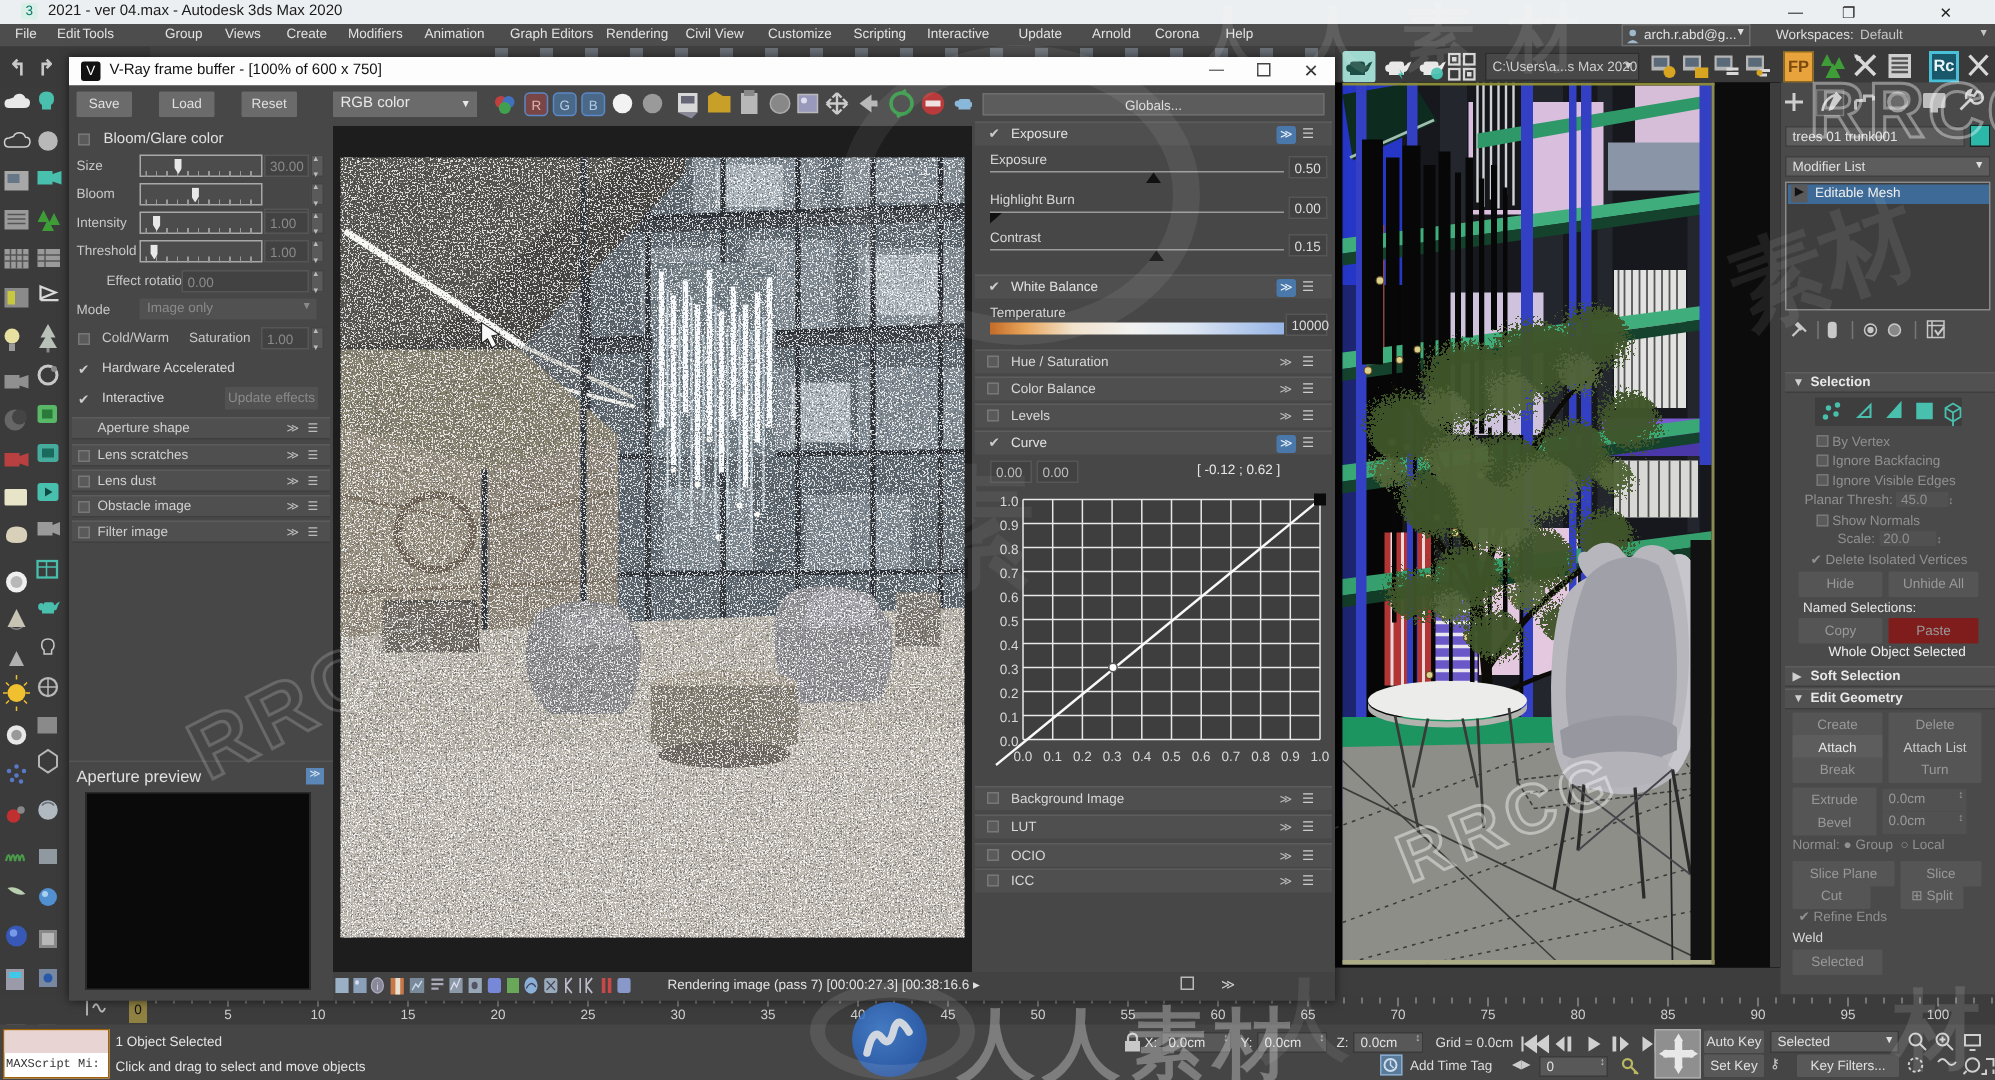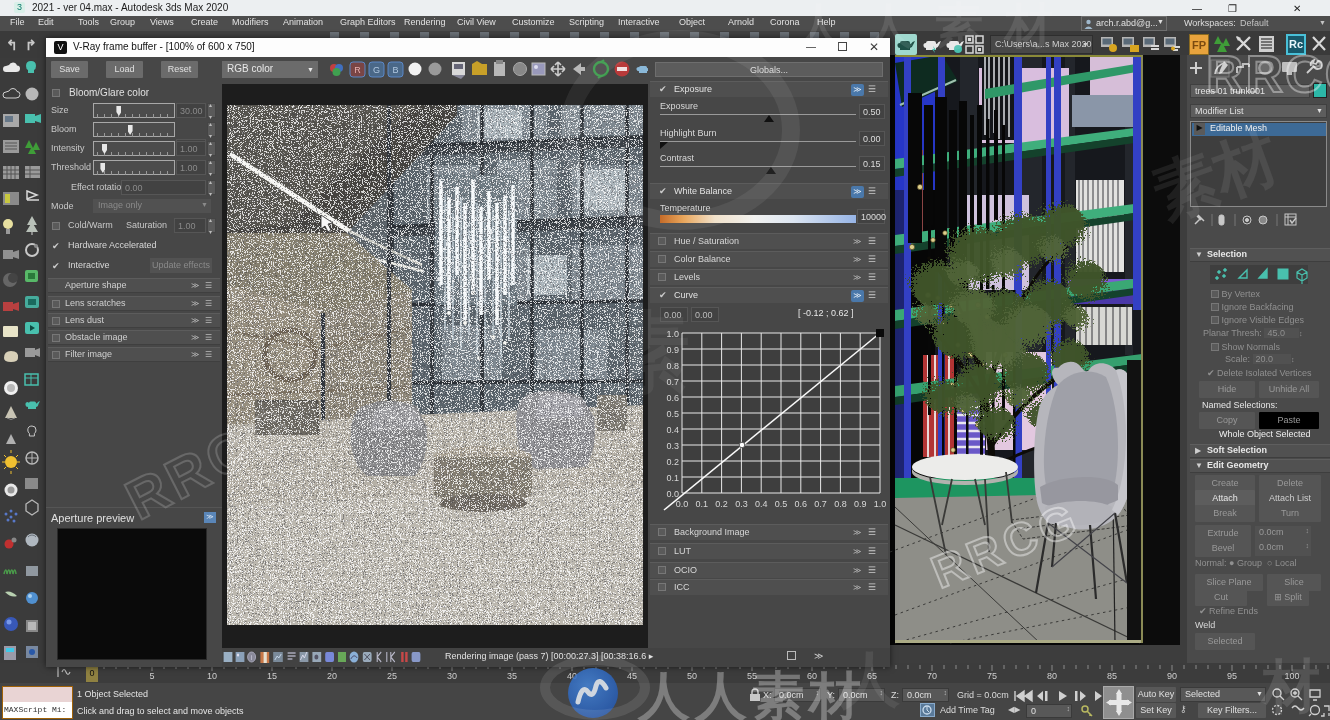--- a/index.html
+++ b/index.html
@@ -67,33 +67,33 @@
     <span style="position:absolute;left:14px;top:2px;width:11px;height:11px;background:#d9efe8;border-radius:2px;color:#0a7a6a;font-size:9px;text-align:center;line-height:11px;">3</span>
     <span class="txt">2021 - ver 04.max - Autodesk 3ds Max 2020</span>
     <span class="wbtn" style="left:1192px;">—</span>
     <span class="wbtn" style="left:1228px;">❐</span>
     <span class="wbtn" style="left:1293px;">✕</span>
   </div>
 
   <div id="menubar" class="abs">
     <span class="m" style="left:10px;">File</span>
     <span class="m" style="left:38px;">Edit</span>
-    <span class="m" style="left:78px;text-align:right;">Tools</span>
+    <span class="m" style="left:55px;text-align:right;">Tools</span>
     <span class="m" style="left:110px;">Group</span>
     <span class="m" style="left:150px;">Views</span>
     <span class="m" style="left:191px;">Create</span>
     <span class="m" style="left:232px;">Modifiers</span>
     <span class="m" style="left:283px;">Animation</span>
     <span class="m" style="left:340px;">Graph Editors</span>
     <span class="m" style="left:404px;">Rendering</span>
     <span class="m" style="left:457px;">Civil View</span>
     <span class="m" style="left:512px;">Customize</span>
     <span class="m" style="left:569px;">Scripting</span>
     <span class="m" style="left:618px;">Interactive</span>
-    <span class="m" style="left:679px;">Object</span>
+    <span class="m" style="left:679px;">Update</span>
     <span class="m" style="left:728px;">Arnold</span>
     <span class="m" style="left:770px;">Corona</span>
     <span class="m" style="left:817px;">Help</span>
     <span style="position:absolute;left:1081px;top:0px;width:86px;height:15px;background:#4f4f4f;border:1px solid #6e6e6e;font-size:9px;color:#e0e0e0;">
       <svg width="9" height="10" viewBox="0 0 9 10" style="position:absolute;left:2px;top:2px;">
           <circle cx="4.5" cy="3" r="2.2" fill="#9fb8cc"></circle>
           <path d="M0.5 10 Q4.5 5.2 8.5 10 Z" fill="#9fb8cc"></path>
         </svg>
       <span style="position:absolute;left:14px;top:1px;">arch.r.abd@g...</span>
       <span style="position:absolute;right:2px;top:1px;font-size:7px;">▼</span>
@@ -539,21 +539,21 @@
     <div class="abs dim" style="left:24px;top:247px;"><span class="chk"></span> Ignore Backfacing</div>
     <div class="abs dim" style="left:24px;top:260px;"><span class="chk"></span> Ignore Visible Edges</div>
     <div class="abs dim" style="left:16px;top:273px;">Planar Thresh: <span style="background:#515151;padding:0 14px 0 3px;">45.0</span><span style="font-size:7px;">↕</span></div>
     <div class="abs dim" style="left:24px;top:287px;"><span class="chk"></span> Show Normals</div>
     <div class="abs dim" style="left:38px;top:299px;">Scale: <span style="background:#515151;padding:0 18px 0 3px;">20.0</span><span style="font-size:7px;">↕</span></div>
     <div class="abs dim" style="left:20px;top:313px;">✔ Delete Isolated Vertices</div>
     <div class="abs vbtn" style="left:12px;top:326px;width:56px;background:#555;color:#999;">Hide</div>
     <div class="abs vbtn" style="left:72px;top:326px;width:60px;background:#555;color:#999;">Unhide All</div>
     <div class="abs" style="left:15px;top:345px;color:#e6e6e6;">Named Selections:</div>
     <div class="abs vbtn" style="left:12px;top:357px;width:56px;background:#555;color:#999;">Copy</div>
-    <div class="abs vbtn" style="left:72px;top:357px;width:60px;background:#000000;color:#999;">Paste</div>
+    <div class="abs vbtn" style="left:72px;top:357px;width:60px;background:#7f1d1d;color:#999;">Paste</div>
     <div class="abs" style="left:32px;top:374px;color:#f0f0f0;">Whole Object Selected</div>
     <div class="roll" style="top:389px;">
         <span style="position:absolute;left:5px;top:1px;color:#cfcfcf;font-size:8px;">▶</span>
         <span style="position:absolute;left:17px;top:0px;font-weight:bold;color:#e8e8e8;">Soft Selection</span>
       </div>
     <div class="roll" style="top:404px;">
         <span style="position:absolute;left:5px;top:1px;color:#cfcfcf;font-size:8px;">▼</span>
         <span style="position:absolute;left:17px;top:0px;font-weight:bold;color:#e8e8e8;">Edit Geometry</span>
       </div>
     <div class="abs vbtn" style="left:8px;top:420px;width:60px;background:#555;color:#999;">Create</div>

